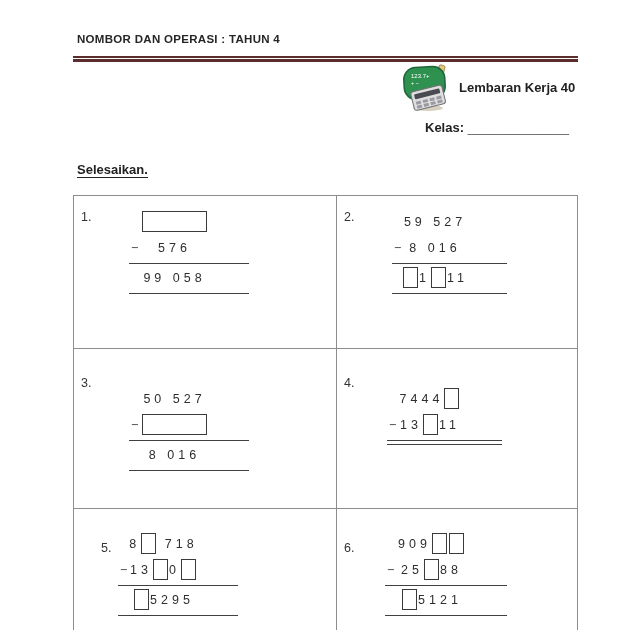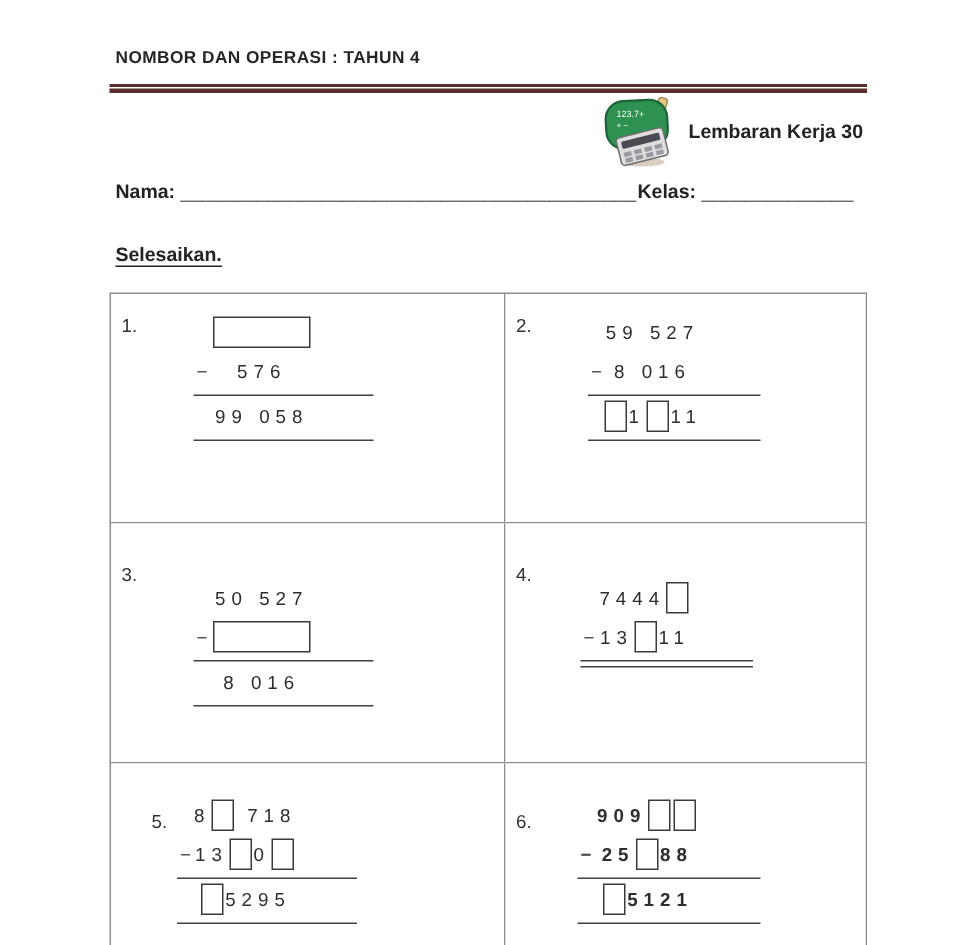--- a/index.html
+++ b/index.html
@@ -31,21 +31,21 @@
   
   .pnum{position:absolute;left:7px;top:14px;font-size:12.5px;color:#333;}
   .r2 .pnum{top:27px;}
   .r3 .pnum{top:32px;}
   .p5 .pnum{left:27px;}
   .work{position:absolute;width:120px;left:55px;top:15px;}
   .p3 .work,.p4 .work{top:39px;}
   .p4 .work{left:50px;width:115px;}
   .p2 .work{width:115px;}
   .p5 .work{top:24px;left:44px;}
-  .p6 .work{top:24px;left:48px;width:122px;font-weight:bold;}
+  .p6 .work{top:24px;left:48px;width:122px;}
   .prow{height:23px;line-height:23px;text-align:center;padding-right:29px;
     font-size:12.5px;letter-spacing:4px;color:#2e2e2e;white-space:pre;margin-top:3px;}
   .prow:first-child{margin-top:0;}
   .pline{border-top:1.5px solid #404040;margin-top:3px;}
   .subrow{position:relative;}
   .minus{position:absolute;left:2px;top:0;letter-spacing:0;color:#444;}
   .abox{display:inline-block;width:13px;height:19px;border:1.5px solid #3a3a3a;
     vertical-align:middle;background:#fff;margin:0 1px 2px 1px;}
   .abox.large{width:63px;}
   .digits{letter-spacing:inherit;}
@@ -74,26 +74,22 @@
       <rect x="14" y="34.5" width="5" height="3" fill="#9a9aa2"></rect>
       <rect x="21" y="34.5" width="5" height="3" fill="#9a9aa2"></rect>
       <rect x="28" y="34.5" width="5" height="3" fill="#9a9aa2"></rect>
       <rect x="35" y="34.5" width="5" height="3" fill="#9a9aa2"></rect>
       <rect x="14" y="38.5" width="5" height="3" fill="#9a9aa2"></rect>
       <rect x="21" y="38.5" width="5" height="3" fill="#9a9aa2"></rect>
       <rect x="28" y="38.5" width="5" height="3" fill="#9a9aa2"></rect>
       <rect x="35" y="38.5" width="5" height="3" fill="#9a9aa2"></rect>
     </g>
   </svg>
-  <div class="ws-label">Lembaran Kerja 30</div>
+  <div class="ws-label">Lembaran Kerja 40</div>
 
-  <div class="name-line">
-    <span class="field-label">Nama:</span>
-    <span class="blank">__________________________________________</span>
-  </div>
   <div class="kelas">
     <span class="field-label">Kelas:</span>
     <span class="blank">______________</span>
   </div>
 
   <div class="instruction">
     <span>Selesaikan.</span>
   </div>
 
   <div class="wtable">

